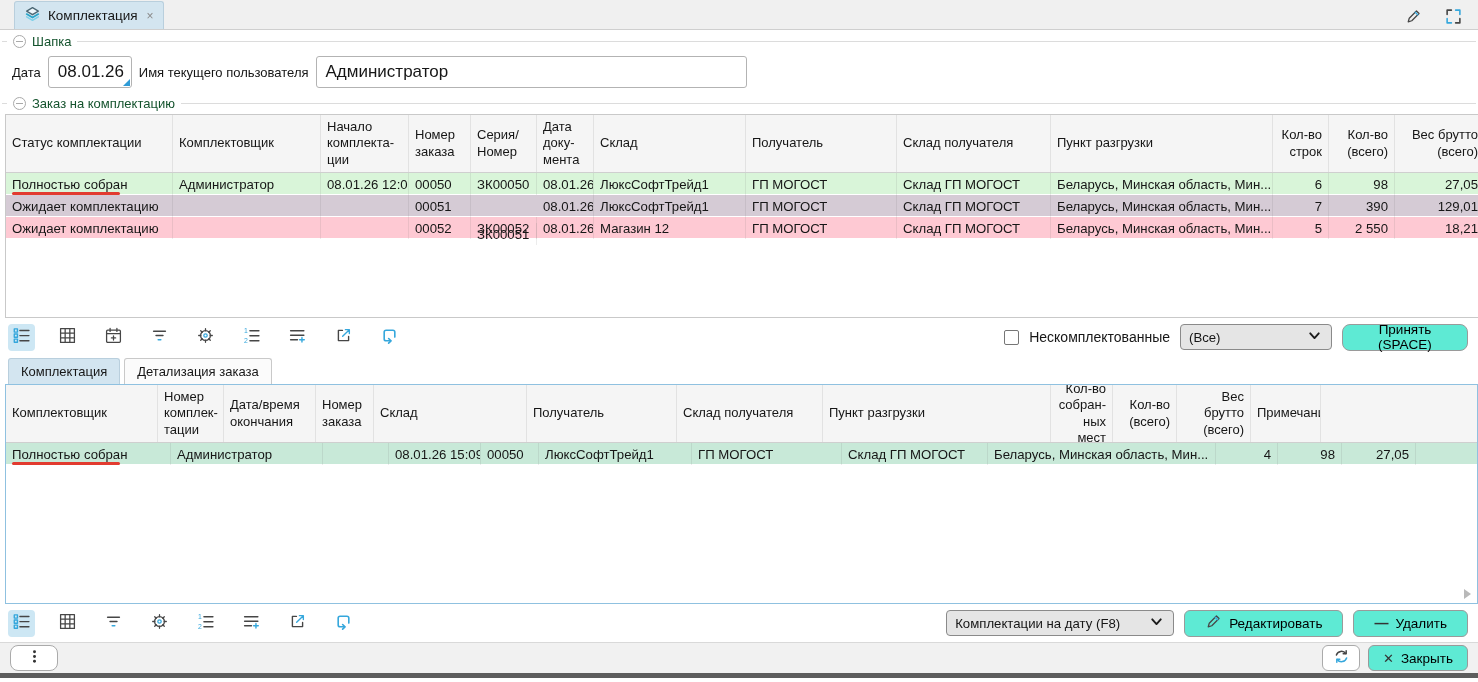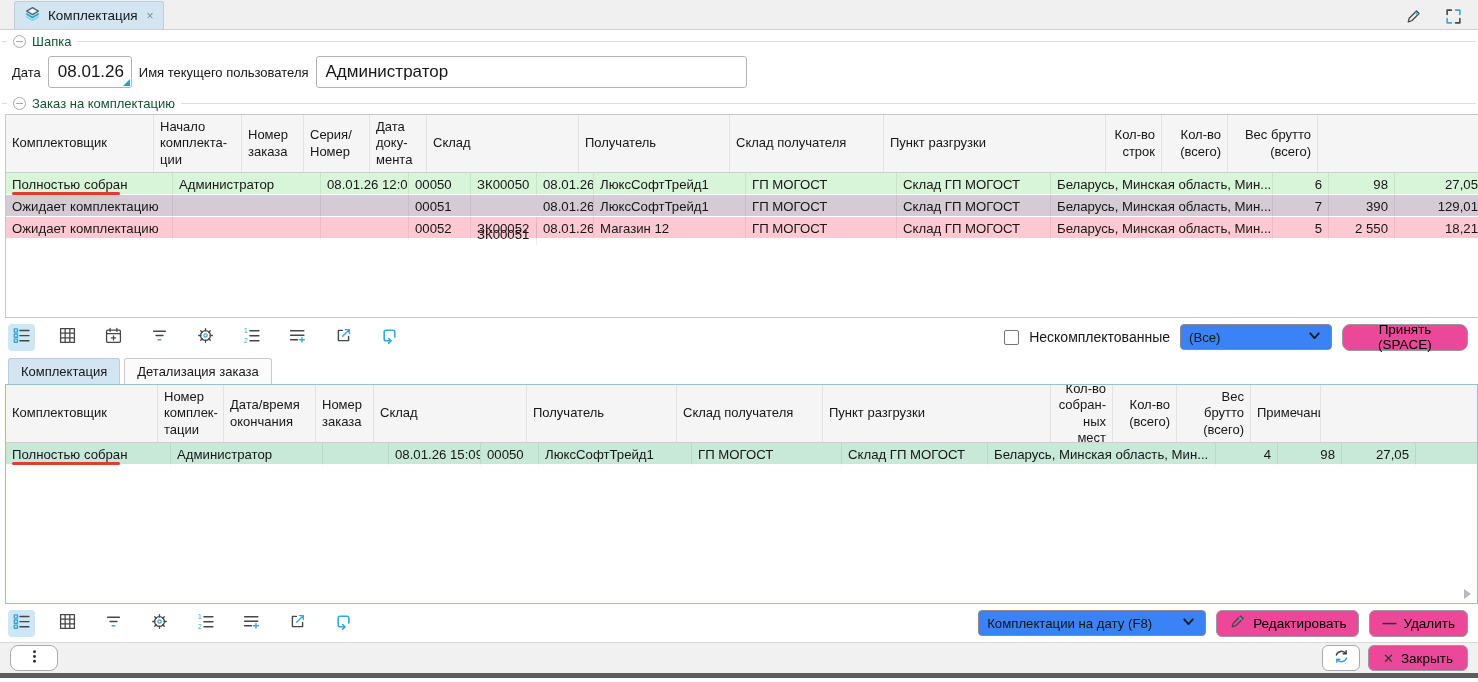--- a/index.html
+++ b/index.html
@@ -45,26 +45,26 @@
   .hscroll-arrow{position:absolute;right:6px;bottom:4px;width:0;height:0;
     border-top:5px solid transparent;border-bottom:5px solid transparent;border-left:7px solid #b9b9b9}
   
   .toolrow{height:38px;display:flex;align-items:center;padding-left:8px;gap:6px}
   .tool-btn{width:27px;height:27px;border-radius:4px;display:flex;align-items:center;justify-content:center}
   .tool-btn.active{background:#cde7f4}
   .tool-sp{width:7px}
   .right-controls{margin-left:auto;display:flex;align-items:center;gap:10px;padding-right:10px}
   .checkbox{width:15px;height:15px;border:1px solid #767676;border-radius:2px;background:#fff}
   .cb-label{font-size:14px}
-  .select{height:26px;border:1px solid #8a8a8a;border-radius:4px;background:#3b82f6;
+  .select{height:26px;border:1px solid #8a8a8a;border-radius:4px;background:#e5e5e5;
     display:flex;align-items:center;justify-content:space-between;padding:0 8px;font-size:13.2px}
   .sel-filter{width:152px}
   .sel-mode{width:228px}
-  .btn{height:27px;border:1px solid #9a9a9a;border-radius:6px;background:#ec4899;
-    display:flex;align-items:center;justify-content:center;gap:7px;font-size:13.5px;padding:0 12px}
+  .btn{height:27px;border:1px solid #9a9a9a;border-radius:6px;background:#5eead4;
+    display:flex;align-items:center;justify-content:center;gap:7px;font-size:13.5px;padding:0 20px}
   .btn-accept{width:126px;border-radius:8px}
   
   .dtabs{height:28px;display:flex;align-items:flex-end;padding-left:8px;gap:4px}
   .dtab{height:26px;display:flex;align-items:center;padding:0 12px;border:1px solid #c9c9c9;border-bottom:none;
     border-radius:3px 3px 0 0;background:#fbfbfb}
   .dtab.active{background:#d3e5f0;border-color:#b9cfdd}
   
   .footer{height:31px;background:#f1f1f1;border-top:1px solid #d9d9d9;
     display:flex;align-items:center;padding:0 10px;gap:8px}
   .kebab-btn{width:48px;height:26px;border:1px solid #aaa;border-radius:8px;background:#fff;
@@ -135,20 +135,21 @@
 
 <div class="group-row">
   <span class="group-pre"></span>
   <span class="collapse"></span>
   <span>Заказ на комплектацию</span>
   <span class="group-line"></span>
 </div>
 
 <div class="tblwrap tbl1">
     <div class="thead">
+      <div class="th" style="width: 167px;">Статус комплектации</div>
       <div class="th" style="width: 148px;">Комплектовщик</div>
       <div class="th" style="width: 88px;">Начало комплекта­ции</div>
       <div class="th" style="width: 62px;">Номер заказа</div>
       <div class="th" style="width: 66px;">Серия/ Номер</div>
       <div class="th" style="width: 57px;">Дата доку­мента</div>
       <div class="th" style="width: 152px;">Склад</div>
       <div class="th" style="width: 151px;">Получатель</div>
       <div class="th" style="width: 154px;">Склад получателя</div>
       <div class="th" style="width: 222px;">Пункт разгрузки</div>
       <div class="th r" style="width: 56px;">Кол-во строк</div>

